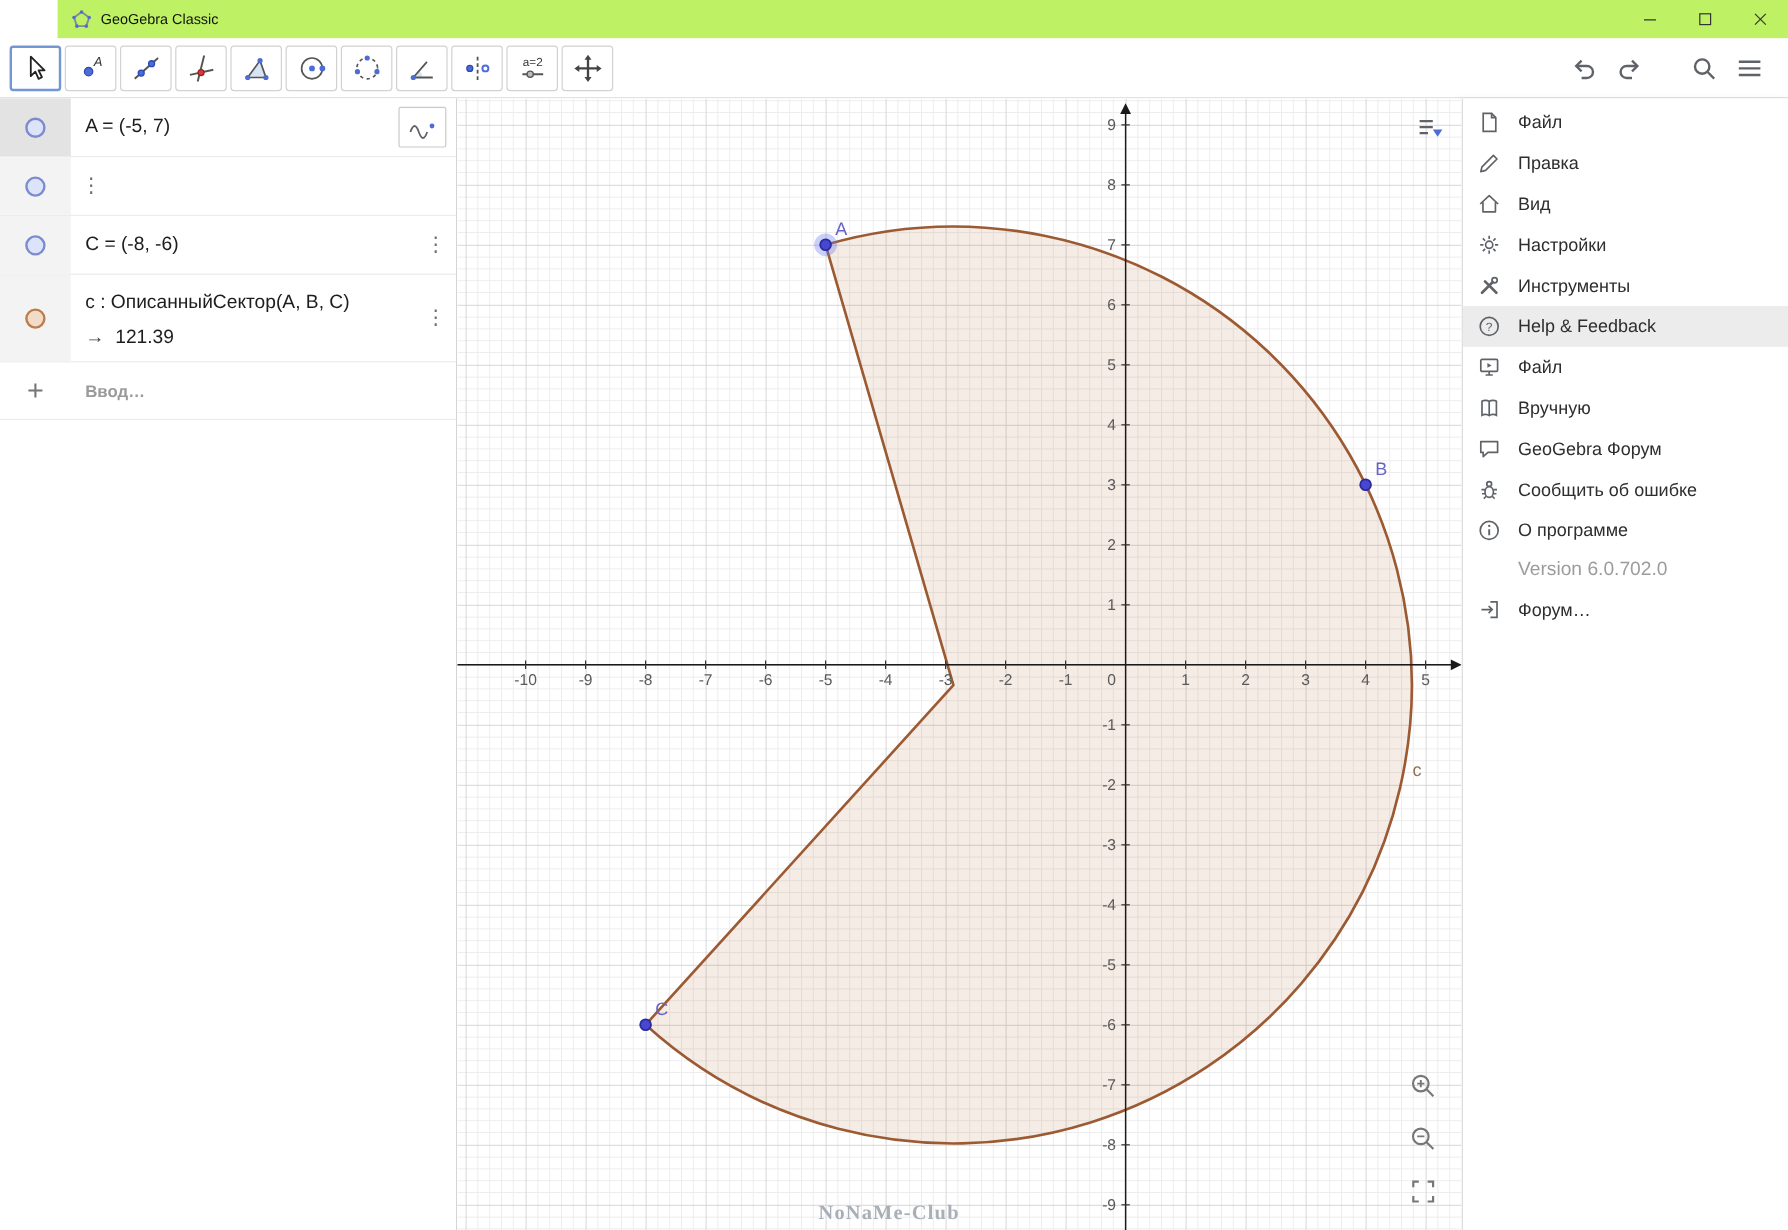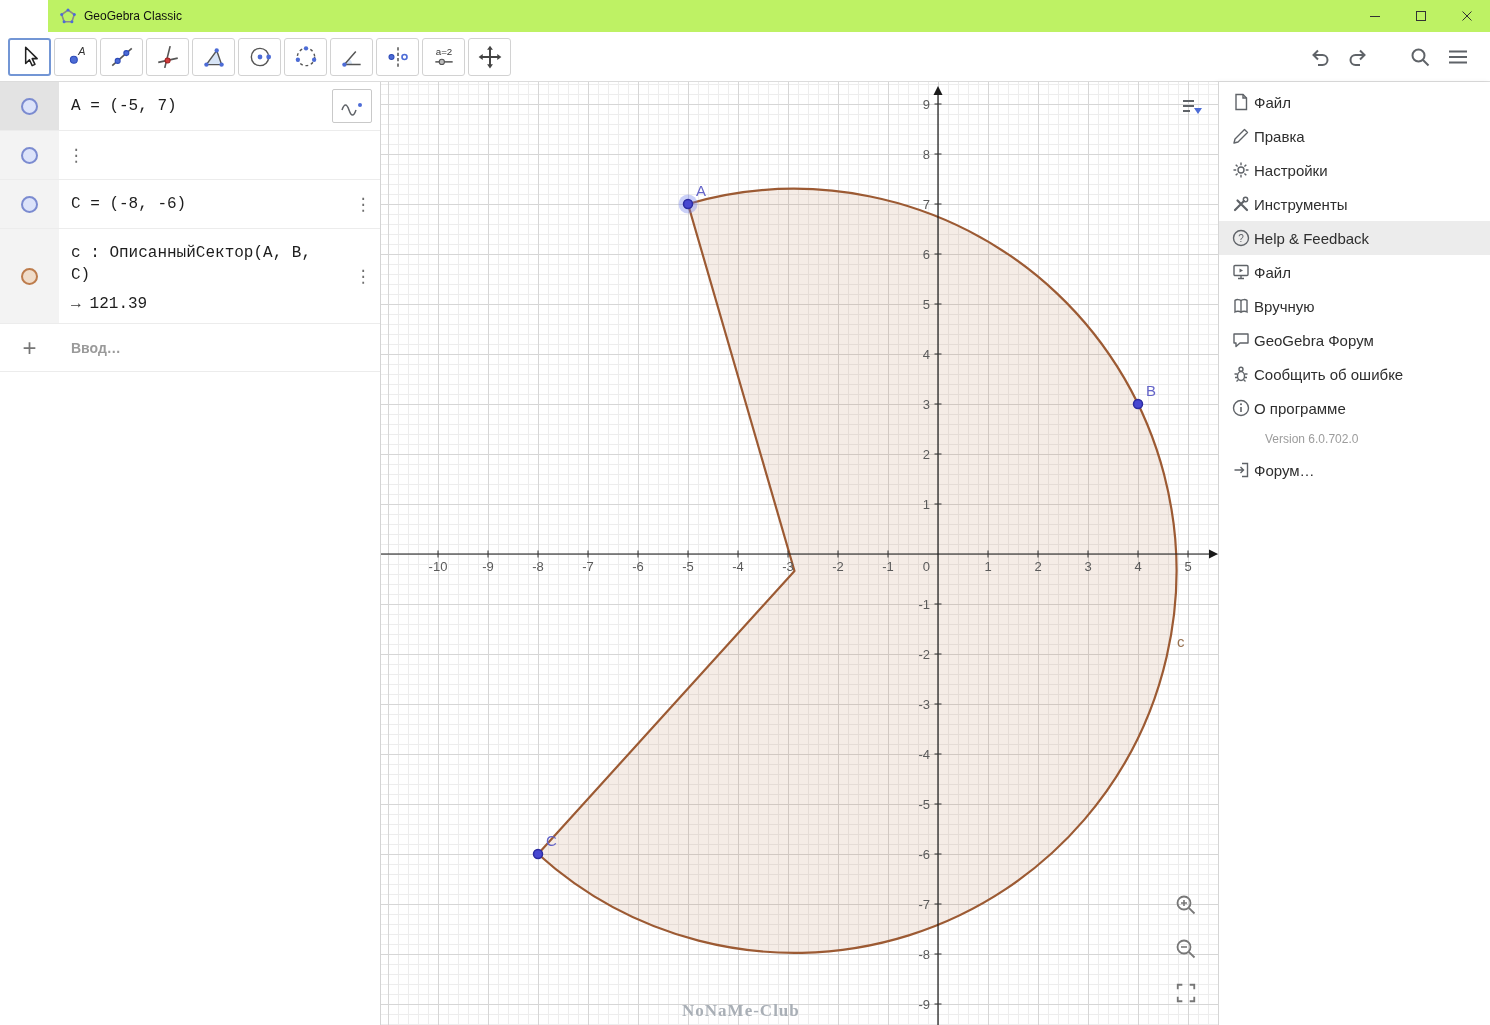--- a/index.html
+++ b/index.html
@@ -26,21 +26,21 @@
   .main { display:flex; height:943px; }
 
   
   .algebra { width:381px; border-right:1px solid #d4d4d4; position:relative; background:#fff; }
   .alg-row { display:flex; align-items:stretch; border-bottom:1px solid #ececec; min-height:49px; }
   .alg-gutter { width:59px; background:#f3f3f3; display:flex; align-items:center; justify-content:center; flex:none; }
   .alg-gutter.sel { background:#e3e3e3; }
   .vis-circle { width:17px; height:17px; border-radius:50%; display:block; cursor:pointer; }
   .vis-circle.point-style { border:2px solid #7b8bd0; background:#dce3fa; }
   .vis-circle.sector-style { border:2px solid #bd7c4c; background:#f0dcc9; }
-  .alg-body { flex:1; padding:13px 12px 10px 12px; font-size:16px; color:#1d1d1d;font-family:Liberation Mono, monospace; }
+  .alg-body { flex:1; padding:13px 12px 10px 12px; font-size:16px; color:#1d1d1d; }
   .alg-body .def { line-height:22px; }
   .alg-value { margin-top:9px; display:flex; gap:9px; color:#1d1d1d; }
   .alg-value .arrow { color:#3c3c3c; }
   .kebab { width:34px; display:flex; align-items:center; justify-content:center; color:#6f6f6f; font-size:17px; cursor:pointer; flex:none; }
   .alg-stylebar { position:absolute; top:7px; right:8px; width:40px; height:34px; border:1px solid #c9c9c9; border-radius:2px;
                   background:#fff; display:flex; align-items:center; justify-content:center; cursor:pointer; }
   .alg-input-row { display:flex; align-items:center; min-height:48px; border-bottom:1px solid #ececec; }
   .alg-plus { width:59px; text-align:center; font-size:24px; color:#767676; flex:none; cursor:pointer; }
   input.alg-input { flex:1; border:none; outline:none; font-size:14px; color:#737373; padding:0 12px 0 12px; font-family:inherit; background:transparent;font-weight:bold; }
   input.alg-input::placeholder { color:#9a9a9a; }
@@ -52,24 +52,24 @@
   .tick { font-size:13px; fill:#5a5a5a; }
   .pt-label { font-size:15px; }
   .obj-label { font-size:15px; }
   .gfx-btn { position:absolute; right:16px; width:32px; height:32px; display:flex; align-items:center; justify-content:center; cursor:pointer; }
   .stylebar-toggle { position:absolute; top:10px; right:10px; width:32px; height:30px; display:flex; align-items:center; justify-content:center; cursor:pointer; }
   .watermark { position:absolute; bottom:4px; left:43%; transform:translateX(-50%); font-size:17px; font-weight:bold;
                color:#a9afb6; letter-spacing:1px;font-family:Liberation Serif, serif; }
 
   
   .menu-panel { width:272px; background:#fff; border-left:1px solid #d6d6d6; box-shadow:-2px 0 5px rgba(0,0,0,0.06); padding-top:3px; }
-  .menu-item { display:flex; align-items:center; gap:3px; height:34px; padding:0 12px; font-size:15px; color:#2e2e2e; cursor:pointer; }
+  .menu-item { display:flex; align-items:center; gap:14px; height:34px; padding:0 12px; font-size:15px; color:#2e2e2e; cursor:pointer; }
   .menu-item.highlighted { background:#ececec; }
   .menu-icon { width:20px; height:20px; flex:none; display:flex; align-items:center; justify-content:center; }
-  .menu-version { padding:7px 12px 7px 46px; font-size:12px; color:#9c9c9c; }
+  .menu-version { padding:7px 12px 7px 46px; font-size:16px; color:#9c9c9c; }
 
   svg { display:block; }
 </style>
 </head>
 <body>
 
 <div class="app">
 
   <div class="titlebar">
     <span>
@@ -402,20 +402,28 @@
         <span class="menu-icon">
           <svg width="20" height="20" viewBox="0 0 20 20">
               <path d="M3 17 L4 13 L13.5 3.5 L16.5 6.5 L7 16 Z" fill="none" stroke="#5f6368" stroke-width="1.4" stroke-linejoin="round"></path>
             </svg>
         </span>
         <span>Правка</span>
       </div>
       <div class="menu-item">
         <span class="menu-icon">
           <svg width="20" height="20" viewBox="0 0 20 20">
+              <path d="M2.5 10 L10 3 L17.5 10 M4.8 8.5 V16.5 H15.2 V8.5" fill="none" stroke="#5f6368" stroke-width="1.4" stroke-linejoin="round"></path>
+            </svg>
+        </span>
+        <span>Вид</span>
+      </div>
+      <div class="menu-item">
+        <span class="menu-icon">
+          <svg width="20" height="20" viewBox="0 0 20 20">
               <circle cx="10" cy="10" r="3" fill="none" stroke="#5f6368" stroke-width="1.4"></circle>
               <path d="M10 2.5 V5.2 M10 14.8 V17.5 M2.5 10 H5.2 M14.8 10 H17.5 M4.7 4.7 L6.6 6.6 M13.4 13.4 L15.3 15.3 M15.3 4.7 L13.4 6.6 M6.6 13.4 L4.7 15.3" stroke="#5f6368" stroke-width="1.4"></path>
             </svg>
         </span>
         <span>Настройки</span>
       </div>
       <div class="menu-item">
         <span class="menu-icon">
           <svg width="20" height="20" viewBox="0 0 20 20">
               <path d="M4 16 L13 7 M6.5 6.5 L16 16" stroke="#5f6368" stroke-width="2.2" stroke-linecap="round"></path>

